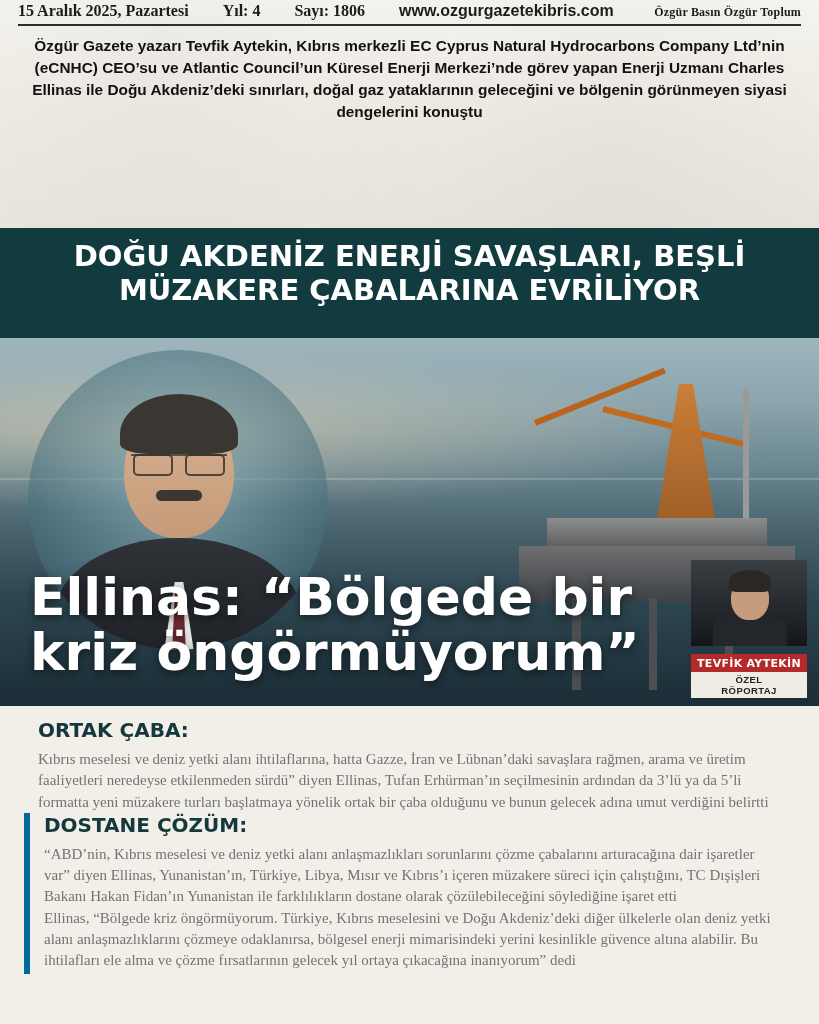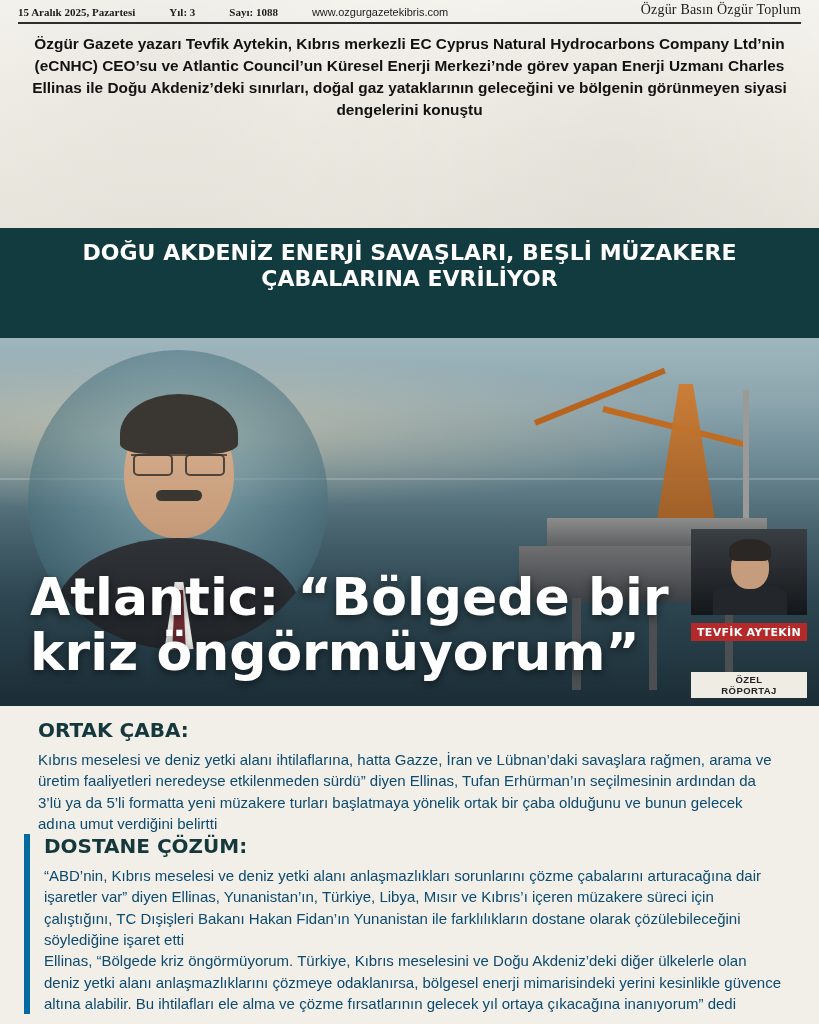--- a/index.html
+++ b/index.html
@@ -75,33 +75,33 @@
     align-items: flex-end;
     justify-content: space-between;
     border-bottom: 2px solid #2e2e2e;
     padding-bottom: 4px;
     margin-top: 2px;
   }
   .info-left {
     display: flex;
     gap: 34px;
     align-items: flex-start;
-    font-size: 11px;
+    font-size: 16px;
     font-weight: 700;
     color: #1b1b1b;
     font-family: "Liberation Serif", serif;
   }
-  .info-left .url { font-family: "Liberation Sans", sans-serif; font-weight:400; }
+  .info-left .url { font-family: "Liberation Sans", sans-serif; font-weight:700; }
   .info-right {
     text-align: right;
     font-family: "Liberation Serif", serif;
   }
   .info-right .slogan {
-    font-size: 14px;
-    font-weight: 400;
+    font-size: 12px;
+    font-weight: 700;
     color: #1b1b1b;
     letter-spacing: .2px;
     margin-left: 16px;
   }
   .lede {
     position: relative;
     text-align: center;
     padding: 9px 12px 0 12px;
     font-family: Liberation Sans, sans-serif;
     font-weight: 700;
@@ -114,21 +114,21 @@
   .headline-bar {
     background: #123b3f;
     color: #ffffff;
     text-align: center;
     padding: 12px 16px 14px 16px;
     height: 110px;
   }
   .headline-bar h1 {
     font-family: "DejaVu Sans", sans-serif;
     font-weight: 700;
-    font-size: 22px;
+    font-size: 29px;
     line-height: 1.16;
     letter-spacing: 0px;
     text-transform: uppercase;
   }
 
   
   .photo {
     position: relative;
     height: 368px;
     overflow: hidden;
@@ -269,21 +269,21 @@
   .reporter .r-body {
     position:absolute; left: 22px; top: 56px; width: 74px; height: 34px;
     background:#23262a; border-radius: 30% 30% 0 0;
   }
   .reporter .name {
     background:#b42a2a; color:#fff; font-family:"DejaVu Sans",sans-serif;
     font-weight:700; font-size:11px; letter-spacing:.3px; padding:3px 0 2px;margin-top:8px;
   }
   .reporter .kicker {
     background:#efece4; color:#222; font-size:9.5px; font-weight:700;
-    letter-spacing:.4px; padding:2px 18px;margin-top:31px;
+    letter-spacing:.4px; padding:2px 18px;
   }
 
   
   .cols {
     position: relative;
     display: flex;
     padding: 12px 24px 0 24px;
     gap: 0;
     height: 268px;
     flex-direction: column;
@@ -297,24 +297,24 @@
   .col h2 {
     font-family: "DejaVu Sans", sans-serif;
     font-weight: 700;
     font-size: 20px;
     color: #14383c;
     text-transform: uppercase;
     margin-bottom: 7px;
     letter-spacing: 0px;
   }
   .col p {
-    font-family: Liberation Sans, sans-serif;
+    font-family: Liberation Serif, serif;
     font-size: 15px;
     line-height: 1.42;
-    color: #0c4a6e;
+    color: #737373;
     text-align: left;
   }
 
   .footer {
     position: absolute;
     left: 0; bottom: 0;
     width: 100%;
     padding: 6px 36px 12px 36px;
     font-family: "Liberation Serif", serif;
     font-weight: 700;
@@ -327,22 +327,22 @@
 <body>
 
 <div class="page">
 
   <div class="masthead">
 
 
     <div class="info-row">
       <div class="info-left">
         <span>15 Aralık 2025, Pazartesi</span>
-        <span>Yıl: 3</span>
-        <span>Sayı: 1088</span>
+        <span>Yıl: 4</span>
+        <span>Sayı: 1806</span>
         <span class="url">www.ozgurgazetekibris.com</span>
       </div>
       <div class="info-right">
         <div class="slogan">Özgür Basın Özgür Toplum</div>
       </div>
     </div>
 
     <div class="lede">Özgür Gazete yazarı Tevfik Aytekin, Kıbrıs merkezli EC Cyprus Natural Hydrocarbons Company Ltd’nin (eCNHC) CEO’su ve Atlantic Council’un Küresel Enerji Merkezi’nde görev yapan Enerji Uzmanı Charles Ellinas ile Doğu Akdeniz’deki sınırları, doğal gaz yataklarının geleceğini ve bölgenin görünmeyen siyasi dengelerini konuştu</div>
   </div>
 
@@ -368,21 +368,21 @@
     <div class="portrait">
       <div class="suit"></div>
       <div class="shirt"></div>
       <div class="tie"></div>
       <div class="head"></div>
       <div class="hair"></div>
       <div class="glasses"></div>
       <div class="mustache"></div>
     </div>
 
-    <div class="big-title">Atlantic: “Bölgede bir kriz öngörmüyorum”</div>
+    <div class="big-title">Ellinas: “Bölgede bir kriz öngörmüyorum”</div>
 
     <div class="reporter">
       <div class="photo-box">
         <div class="r-body"></div>
         <div class="r-head"></div>
         <div class="r-hair"></div>
       </div>
       <div class="name">TEVFİK AYTEKİN</div>
       <div class="kicker">ÖZEL RÖPORTAJ</div>
     </div>

